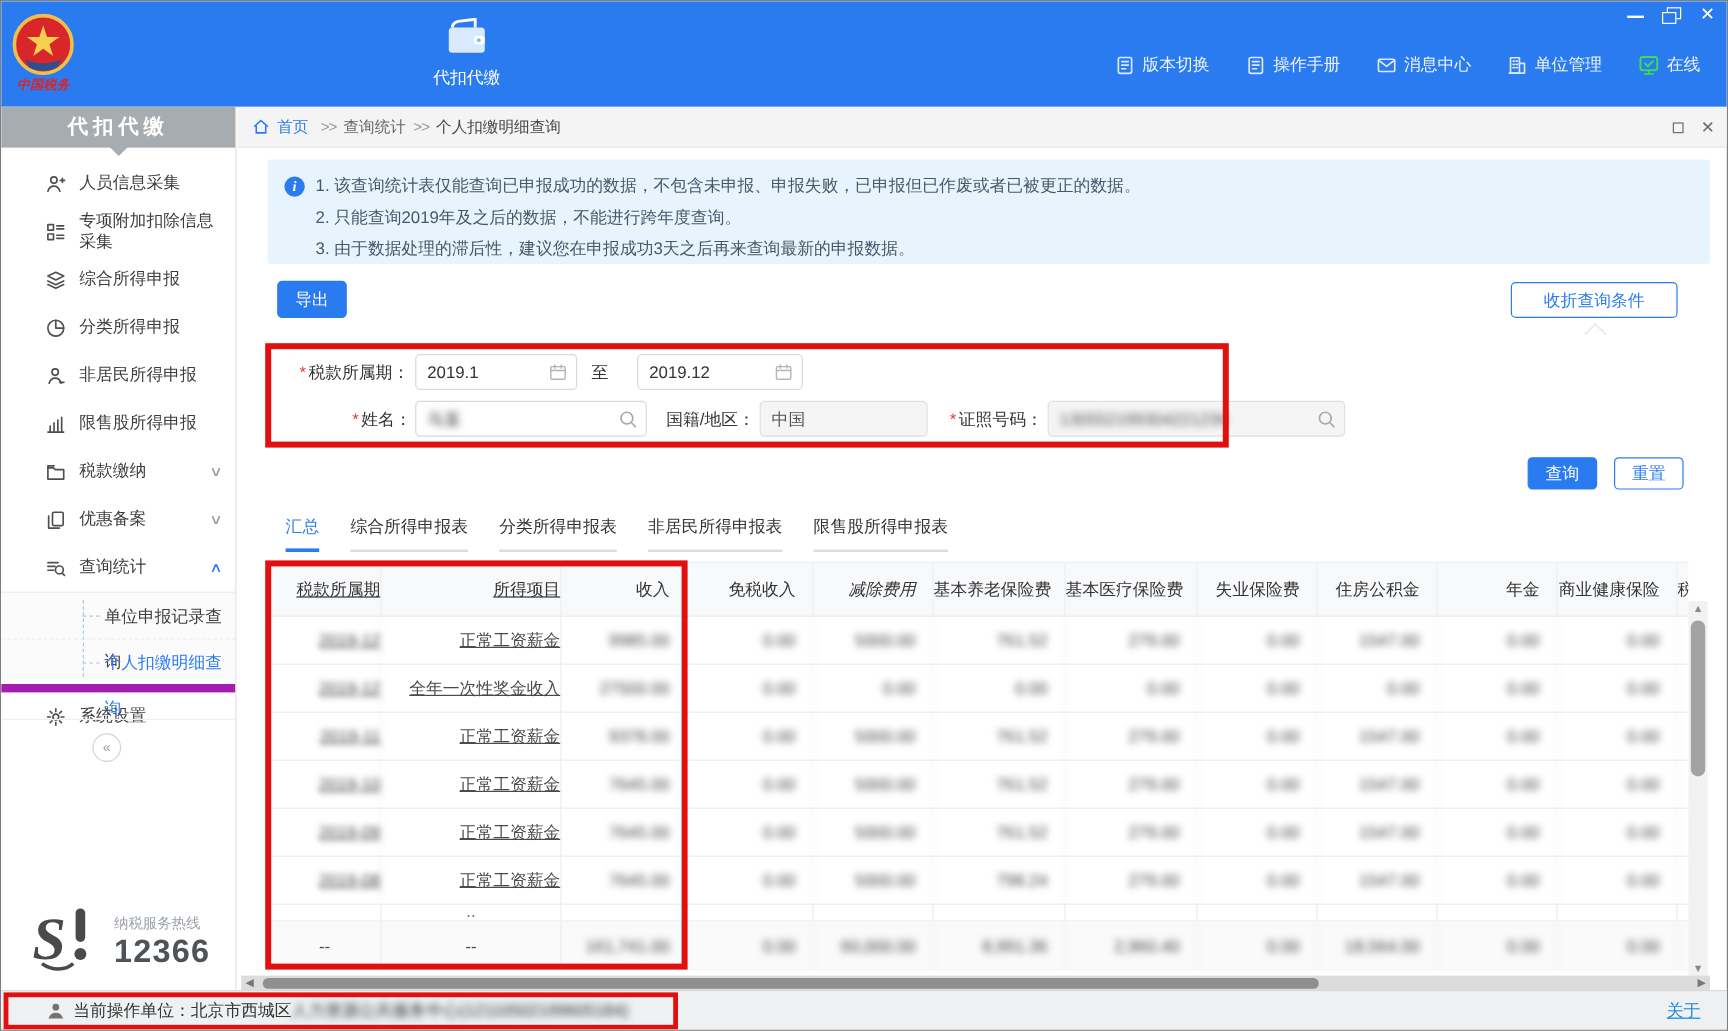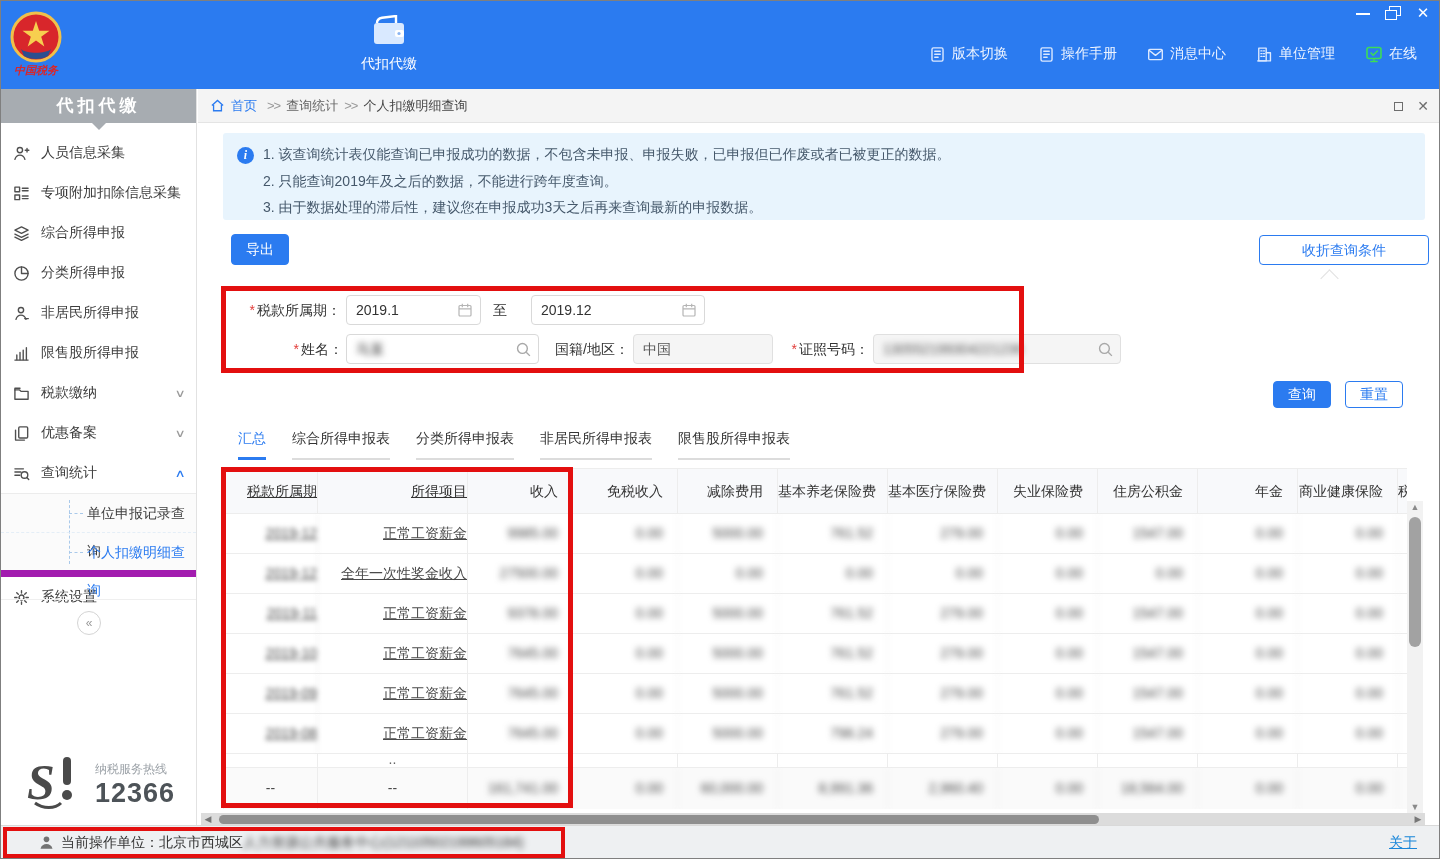--- a/index.html
+++ b/index.html
@@ -23,22 +23,22 @@
   .wc-restore:after{ content:""; position:absolute; left:0px; top:4px; width:10px; height:8px; border:1.5px solid #fff; background:#2b7bf0; }
   .wc-close{ color:#fff; font-size:15px; line-height:14px; text-align:center; }
 
   
   .sidebar{ position:absolute; top:88px; left:0; width:196px; bottom:33px; background:#fff; border-right:1px solid #e2e2e2; }
   .side-header{ height:34px; background:#a7acb1; color:#fff; font-size:17px; font-weight:bold;
                 text-align:center; line-height:34px; letter-spacing:4px; position:relative;}
   .side-header:after{ content:""; position:absolute; left:50%; bottom:-7px; margin-left:-8px;
                 border-left:8px solid transparent; border-right:8px solid transparent; border-top:8px solid #a7acb1; }
   .side-menu{ margin-top:10px; }
-  .menu-item{ height:40px; display:flex; align-items:center; padding:0 12px 0 12px; color:#3d3d3d;
-              font-size:14px; cursor:pointer; position:relative; }
+  .menu-item{ height:40px; display:flex; align-items:center; padding:0 12px 0 24px; color:#3d3d3d;
+              font-size:14px; cursor:pointer; position:relative;margin-left:13px; }
   .menu-item .micon{ width:18px; height:18px; margin-right:10px; flex:none; display:flex; align-items:center; }
   .menu-item .chev{ margin-left:auto; color:#9a9a9a; font-size:11px; transform:scaleX(1.4); }
   .menu-item .chev.up{ color:#2b7bf0; }
   .submenu{ background:#fbfbfb; border-top:1px solid #ececec; border-bottom:7px solid #a21caf; position:relative; }
   .submenu:before{ content:""; position:absolute; left:68px; top:6px; bottom:6px; border-left:1px dashed #a9c9ea; }
   .sub-item{ height:38px; line-height:38px; padding-left:86px; font-size:14px; color:#3d3d3d; cursor:pointer; position:relative;}
   .sub-item:before{ content:""; position:absolute; left:68px; top:19px; width:14px; border-top:1px dashed #a9c9ea; }
   .sub-item.active{ color:#2b7bf0; }
   .sub-item + .sub-item{ border-top:1px dashed #e4eef7; }
   .collapse-btn{ position:absolute; left:76px; top:522px; width:24px; height:24px; border:1px solid #d4d4d4;
@@ -66,21 +66,21 @@
   .notice .nline{ position:absolute; left:40px; white-space:nowrap; }
   .info-icon{ position:absolute; left:14px; top:14px; width:17px; height:17px; border-radius:50%;
               background:#2b7bf0; color:#fff; font-size:12px; font-style:italic; font-weight:bold;
               text-align:center; line-height:17px; font-family:"Liberation Serif",serif; }
 
   
   .btn{ display:inline-block; text-align:center; font-size:14px; border-radius:4px; cursor:pointer; }
   .btn-primary{ background:#2b7bf0; color:#fff; border:1px solid #2b7bf0; }
   .btn-ghost{ background:#fff; color:#2b7bf0; border:1px solid #2b7bf0; }
   .export-btn{ position:absolute; left:230px; top:233px; width:58px; height:31px; line-height:29px; }
-  .collapse-q-btn{ position:absolute; left:1258px; top:234px; width:170px; height:30px; line-height:28px; }
+  .collapse-q-btn{ position:absolute; left:1258px; top:234px; width:139px; height:30px; line-height:28px; }
   .panel-caret{ position:absolute; left:1322px; top:271px; width:13px; height:13px; background:#fff;
                 border-left:1px solid #e0e0e0; border-top:1px solid #e0e0e0; transform:rotate(45deg); }
   .query-btn{ position:absolute; left:1272px; top:380px; width:58px; height:27px; line-height:25px; }
   .reset-btn{ position:absolute; left:1344px; top:380px; width:58px; height:27px; line-height:25px; }
 
   
   .flabel{ position:absolute; font-size:14px; color:#333; text-align:right; white-space:nowrap; }
   .flabel .req{ color:#e23c39; margin-right:2px; }
   .fake-input{ position:absolute; height:30px; border:1px solid #d9d9d9; border-radius:4px; background:#fff;
                font-size:14px; color:#333; line-height:28px; padding:0 26px 0 9px; cursor:text; }
@@ -376,21 +376,21 @@
   <div class="fake-input" style="left:345px;top:294px;width:135px">
     <span>2019.1</span>
     <span class="fi-icon">
       <svg width="16" height="16" viewBox="0 0 16 16" fill="none" stroke="#b5b5b5" stroke-width="1.2">
         <rect x="2" y="3.5" width="12" height="10.5" rx="1"></rect>
           <path d="M2 6.8h12M5.3 1.8v3.4M10.7 1.8v3.4"></path>
       </svg>
     </span>
   </div>
   <div class="flabel" style="left:492px;top:301px">至</div>
-  <div class="fake-input" style="left:530px;top:294px;width:174px">
+  <div class="fake-input" style="left:530px;top:294px;width:138px">
     <span>2019.12</span>
     <span class="fi-icon">
       <svg width="16" height="16" viewBox="0 0 16 16" fill="none" stroke="#b5b5b5" stroke-width="1.2">
         <rect x="2" y="3.5" width="12" height="10.5" rx="1"></rect>
           <path d="M2 6.8h12M5.3 1.8v3.4M10.7 1.8v3.4"></path>
       </svg>
     </span>
   </div>
 
   <div class="flabel" style="left:224px;top:340px;width:118px">
@@ -432,21 +432,21 @@
       <div class="tab">非居民所得申报表</div>
       <div class="tab">限售股所得申报表</div>
     </div>
 
   <div class="table-clip">
       <div class="trow thead">
         <div class="tcell tal" style="width: 94px;">税款所属期</div>
         <div class="tcell tal" style="width: 150px;">所得项目</div>
         <div class="tcell tar" style="width: 105px;">收入</div>
         <div class="tcell tar" style="width: 105px;">免税收入</div>
-        <div class="tcell tar" style="width: 100px;">减除费用</div>
+        <div class="tcell tar" style="width: 100px; font-style: italic;">减除费用</div>
         <div class="tcell tar" style="width: 110px;">基本养老保险费</div>
         <div class="tcell tar" style="width: 110px;">基本医疗保险费</div>
         <div class="tcell tar" style="width: 100px;">失业保险费</div>
         <div class="tcell tar" style="width: 100px;">住房公积金</div>
         <div class="tcell tar" style="width: 100px;">年金</div>
         <div class="tcell tar" style="width: 100px;">商业健康保险</div>
         <div class="tcell tar" style="width: 28px;">税</div>
       </div>
       <div class="tbody">
         <div class="trow ">

